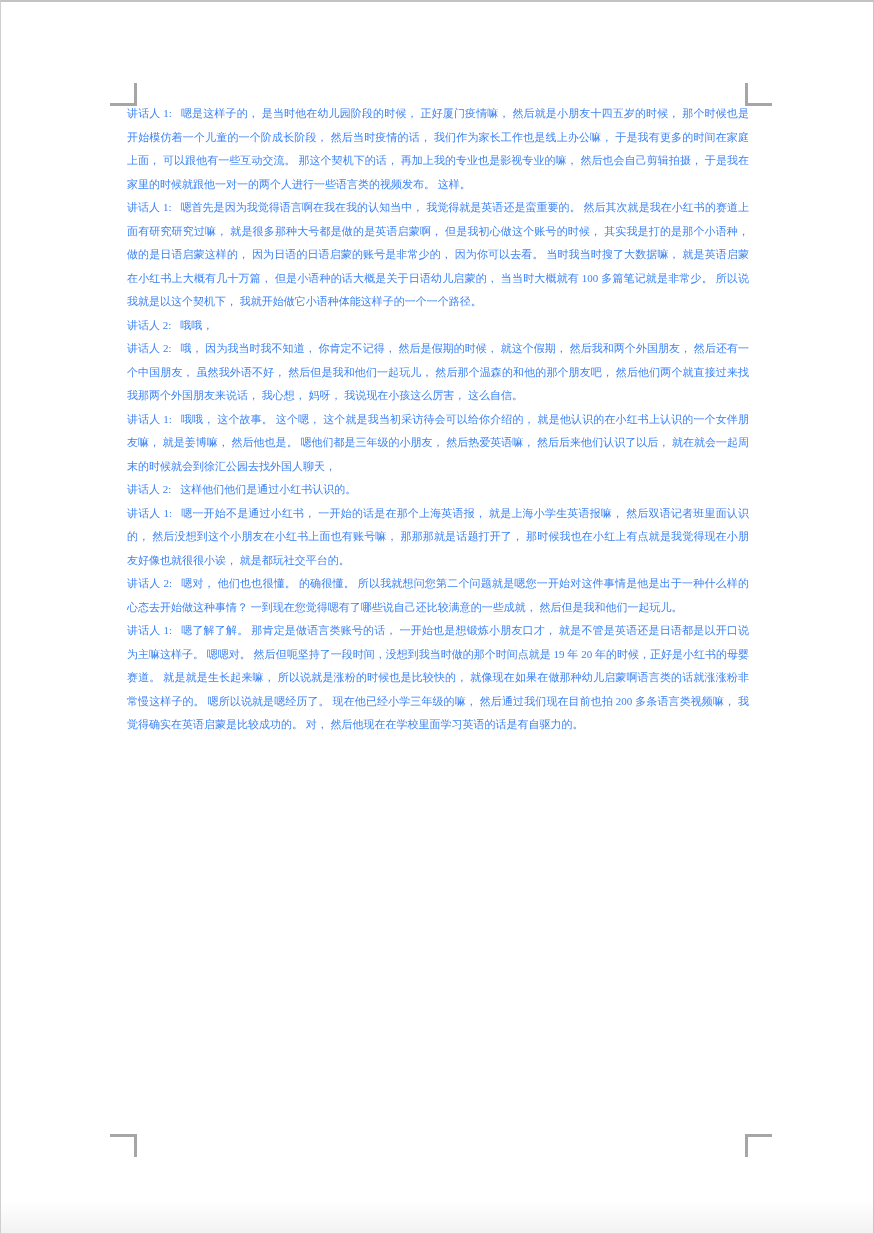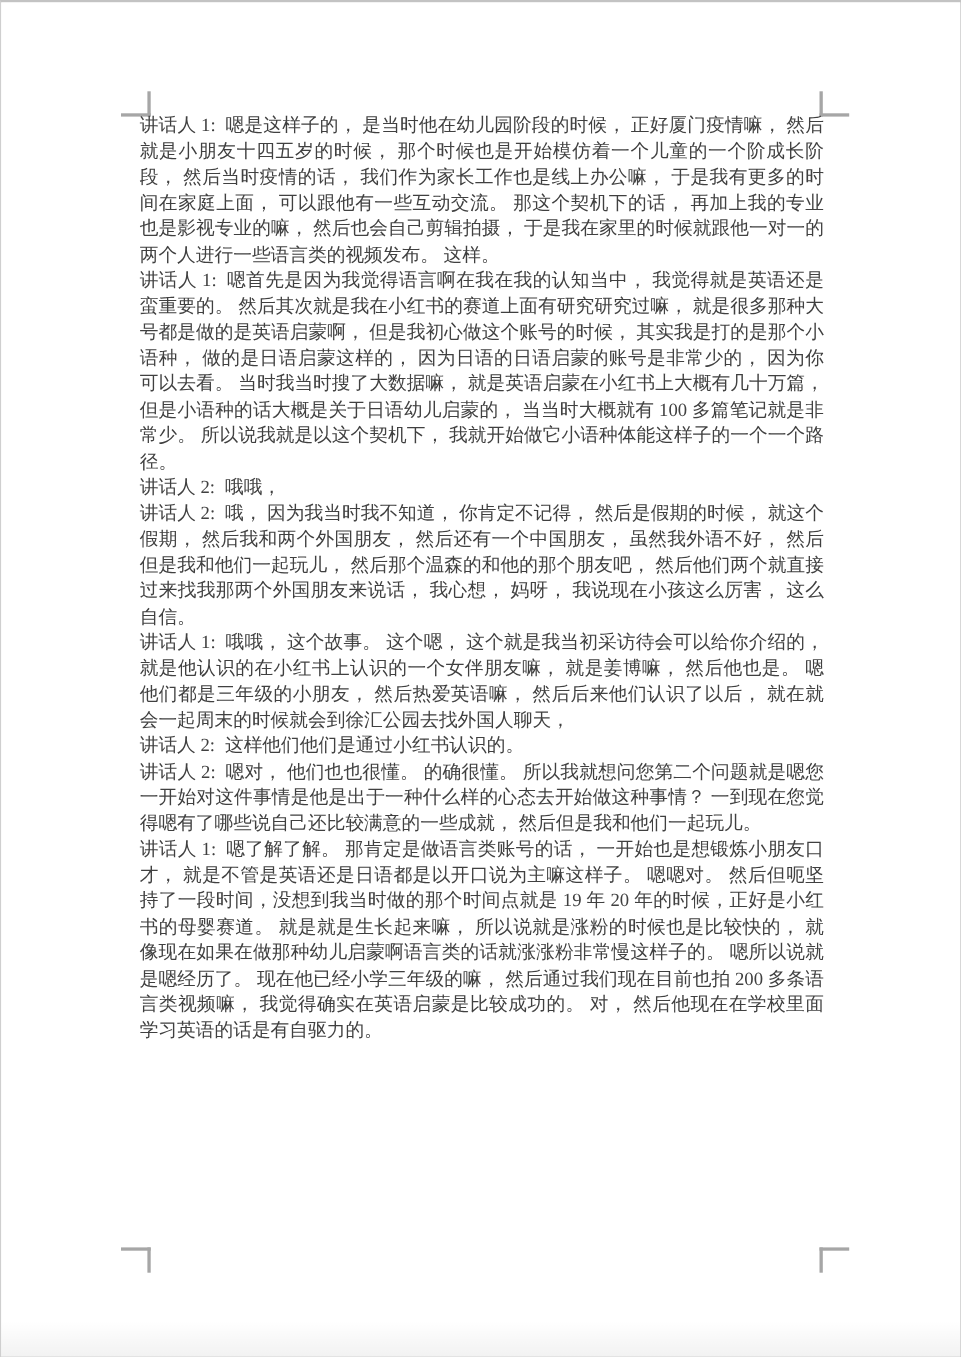--- a/index.html
+++ b/index.html
@@ -29,22 +29,22 @@
   .crop-mark.tl { left: 109px; top: 81px;   border-right: 3px solid #a6a6a6; border-bottom: 3px solid #a6a6a6; }
   .crop-mark.tr { left: 744px; top: 81px;   border-left: 3px solid #a6a6a6;  border-bottom: 3px solid #a6a6a6; }
   .crop-mark.bl { left: 109px; top: 1132px; border-right: 3px solid #a6a6a6; border-top: 3px solid #a6a6a6; }
   .crop-mark.br { left: 744px; top: 1132px; border-left: 3px solid #a6a6a6;  border-top: 3px solid #a6a6a6; }
 
   .content {
     position: absolute;
     left: 126px;
     top: 100px;
     width: 622px;
-    color: #404040;
-    font-size: 17px;
+    color: #3b82f6;
+    font-size: 11px;
     line-height: 23.5px;
     text-align: justify;
     text-justify: inter-ideograph;
   }
   .content p {
     margin: 0;
     padding: 0;
   }
   .spk {
     white-space: nowrap;
@@ -70,18 +70,19 @@
   <span class="crop-mark bl"></span>
   <span class="crop-mark br"></span>
 
   <div class="content">
     <p><span class="spk">讲话人 1:</span><span>嗯是这样子的， 是当时他在幼儿园阶段的时候， 正好厦门疫情嘛， 然后就是小朋友十四五岁的时候， 那个时候也是开始模仿着一个儿童的一个阶成长阶段， 然后当时疫情的话， 我们作为家长工作也是线上办公嘛， 于是我有更多的时间在家庭上面， 可以跟他有一些互动交流。 那这个契机下的话， 再加上我的专业也是影视专业的嘛， 然后也会自己剪辑拍摄， 于是我在家里的时候就跟他一对一的两个人进行一些语言类的视频发布。 这样。</span></p>
     <p><span class="spk">讲话人 1:</span><span>嗯首先是因为我觉得语言啊在我在我的认知当中， 我觉得就是英语还是蛮重要的。 然后其次就是我在小红书的赛道上面有研究研究过嘛， 就是很多那种大号都是做的是英语启蒙啊， 但是我初心做这个账号的时候， 其实我是打的是那个小语种， 做的是日语启蒙这样的， 因为日语的日语启蒙的账号是非常少的， 因为你可以去看。 当时我当时搜了大数据嘛， 就是英语启蒙在小红书上大概有几十万篇， 但是小语种的话大概是关于日语幼儿启蒙的， 当当时大概就有 100 多篇笔记就是非常少。 所以说我就是以这个契机下， 我就开始做它小语种体能这样子的一个一个路径。</span></p>
     <p><span class="spk">讲话人 2:</span><span>哦哦，</span></p>
     <p><span class="spk">讲话人 2:</span><span>哦， 因为我当时我不知道， 你肯定不记得， 然后是假期的时候， 就这个假期， 然后我和两个外国朋友， 然后还有一个中国朋友， 虽然我外语不好， 然后但是我和他们一起玩儿， 然后那个温森的和他的那个朋友吧， 然后他们两个就直接过来找我那两个外国朋友来说话， 我心想， 妈呀， 我说现在小孩这么厉害， 这么自信。</span></p>
     <p><span class="spk">讲话人 1:</span><span>哦哦， 这个故事。 这个嗯， 这个就是我当初采访待会可以给你介绍的， 就是他认识的在小红书上认识的一个女伴朋友嘛， 就是姜博嘛， 然后他也是。 嗯他们都是三年级的小朋友， 然后热爱英语嘛， 然后后来他们认识了以后， 就在就会一起周末的时候就会到徐汇公园去找外国人聊天，</span></p>
     <p><span class="spk">讲话人 2:</span><span>这样他们他们是通过小红书认识的。</span></p>
+    <p><span class="spk">讲话人 1:</span><span>嗯一开始不是通过小红书， 一开始的话是在那个上海英语报， 就是上海小学生英语报嘛， 然后双语记者班里面认识的， 然后没想到这个小朋友在小红书上面也有账号嘛， 那那那就是话题打开了， 那时候我也在小红上有点就是我觉得现在小朋友好像也就很很小诶， 就是都玩社交平台的。</span></p>
     <p><span class="spk">讲话人 2:</span><span>嗯对， 他们也也很懂。 的确很懂。 所以我就想问您第二个问题就是嗯您一开始对这件事情是他是出于一种什么样的心态去开始做这种事情？ 一到现在您觉得嗯有了哪些说自己还比较满意的一些成就， 然后但是我和他们一起玩儿。</span></p>
     <p><span class="spk">讲话人 1:</span><span>嗯了解了解。 那肯定是做语言类账号的话， 一开始也是想锻炼小朋友口才， 就是不管是英语还是日语都是以开口说为主嘛这样子。 嗯嗯对。 然后但呃坚持了一段时间，没想到我当时做的那个时间点就是 19 年 20 年的时候，正好是小红书的母婴赛道。 就是就是生长起来嘛， 所以说就是涨粉的时候也是比较快的， 就像现在如果在做那种幼儿启蒙啊语言类的话就涨涨粉非常慢这样子的。 嗯所以说就是嗯经历了。 现在他已经小学三年级的嘛， 然后通过我们现在目前也拍 200 多条语言类视频嘛， 我觉得确实在英语启蒙是比较成功的。 对， 然后他现在在学校里面学习英语的话是有自驱力的。</span></p>
   </div>
 
   <div class="bottom-shade"></div>
 </div>
 
 </body></html>

